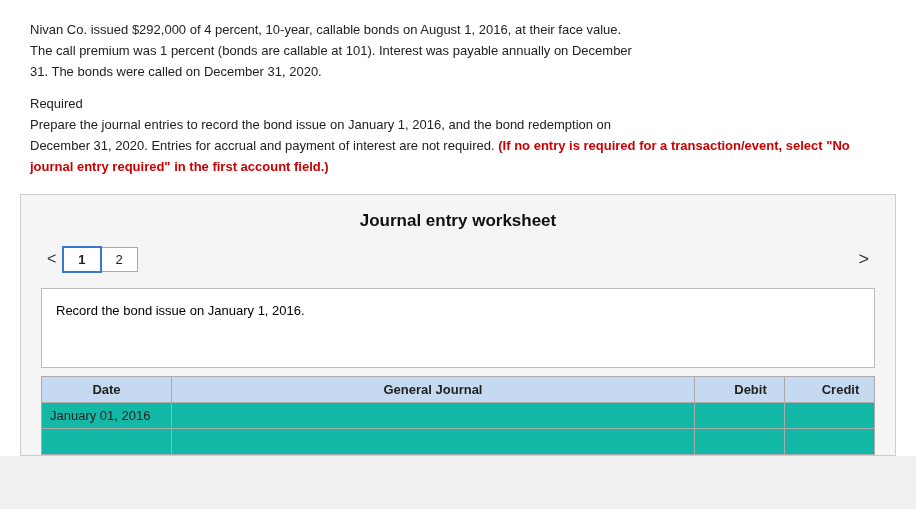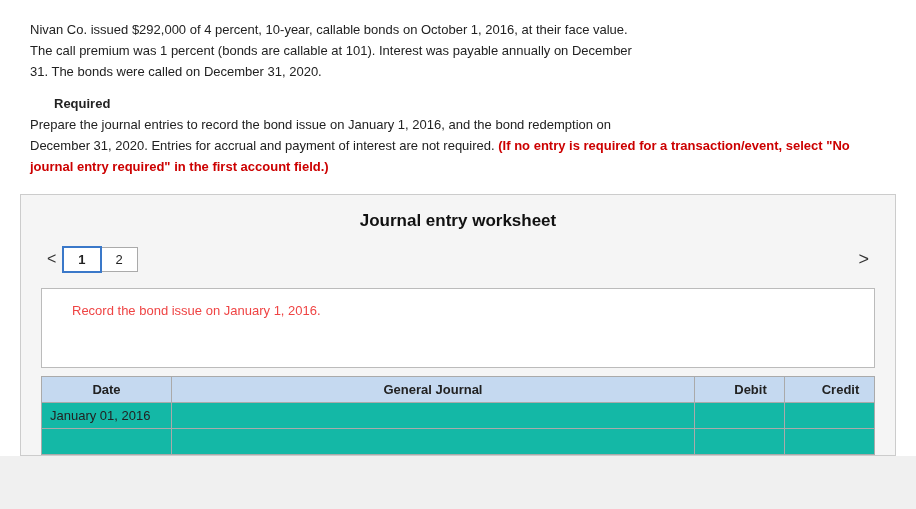--- a/index.html
+++ b/index.html
@@ -19,23 +19,22 @@
     }
 
     .problem-text {
       font-size: 13px;
       line-height: 1.6;
       margin-bottom: 14px;
       color: #222;
     }
 
     .required-heading {
-      font-weight: bold;
+      font-weight: normal;
       margin-bottom: 4px;
-      margin-left: 24px;
     }
 
     .required-body {
       font-size: 13px;
       line-height: 1.6;
       margin-bottom: 16px;
     }
 
     .required-body .highlight {
       color: #cc0000;
@@ -103,24 +102,24 @@
     }
 
     .tab-btn:not(:first-of-type) {
       border-left: none;
     }
 
     .entry-area {
       background: #fff;
       border: 1px solid #bbb;
       min-height: 80px;
-      padding: 12px 30px;
+      padding: 12px 14px;
       margin-bottom: 8px;
       font-size: 13px;
-      color: #ef4444;
+      color: #000000;
       line-height: 1.5;
     }
 
     .note-text {
       color: #cc0000;
       font-size: 12.5px;
       margin-bottom: 8px;
     }
 
     .journal-table {
@@ -190,21 +189,21 @@
       float: right;
       font-size: 18px;
     }
   </style>
 </head>
 <body>
 
 <div class="page-content">
 
   <div class="problem-text">
-    <span>Nivan Co. issued $292,000 of 4 percent, 10-year, callable bonds on October 1, 2016, at their face value.</span><br>
+    <span>Nivan Co. issued $292,000 of 4 percent, 10-year, callable bonds on August 1, 2016, at their face value.</span><br>
     <span>The call premium was 1 percent (bonds are callable at 101). Interest was payable annually on December</span><br>
     <span>31. The bonds were called on December 31, 2020.</span>
   </div>
 
   <div class="required-heading">Required</div>
   <div class="required-body">
     <span>Prepare the journal entries to record the bond issue on January 1, 2016, and the bond redemption on</span><br>
     <span>December 31, 2020. Entries for accrual and payment of interest are not required.</span>
     <span class="highlight">(If no entry is required for a transaction/event, select "No journal entry required" in the first account field.)</span>
   </div>

